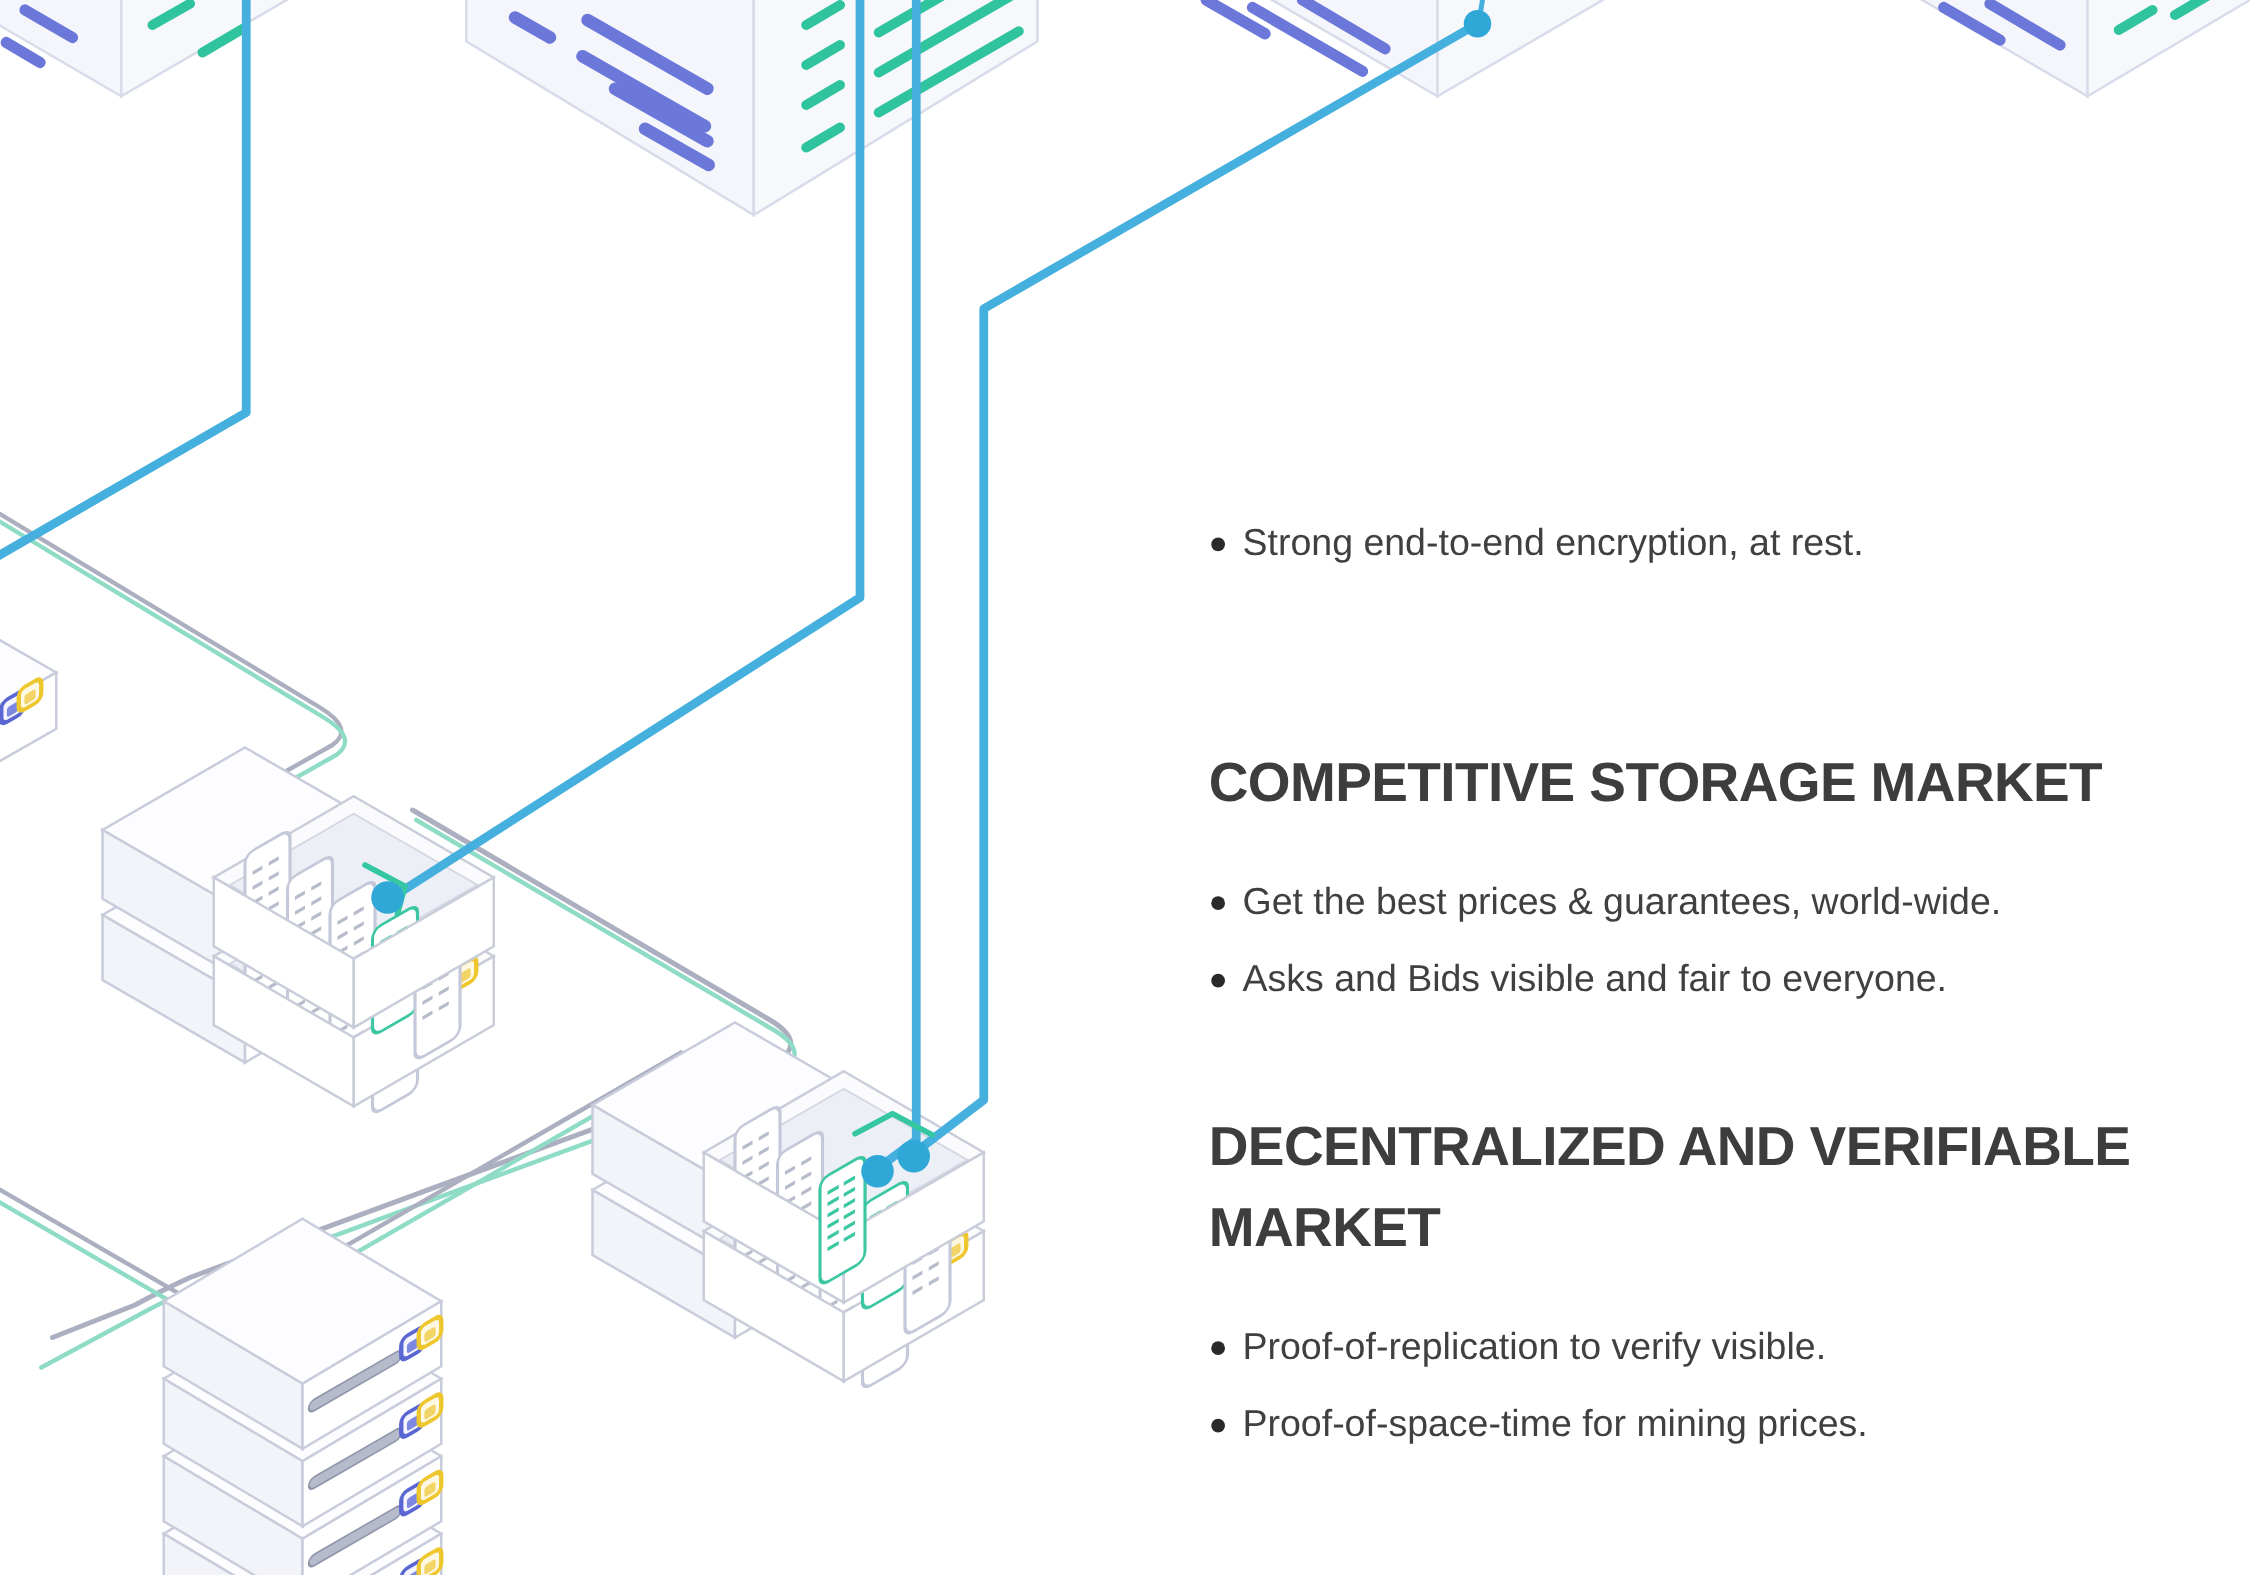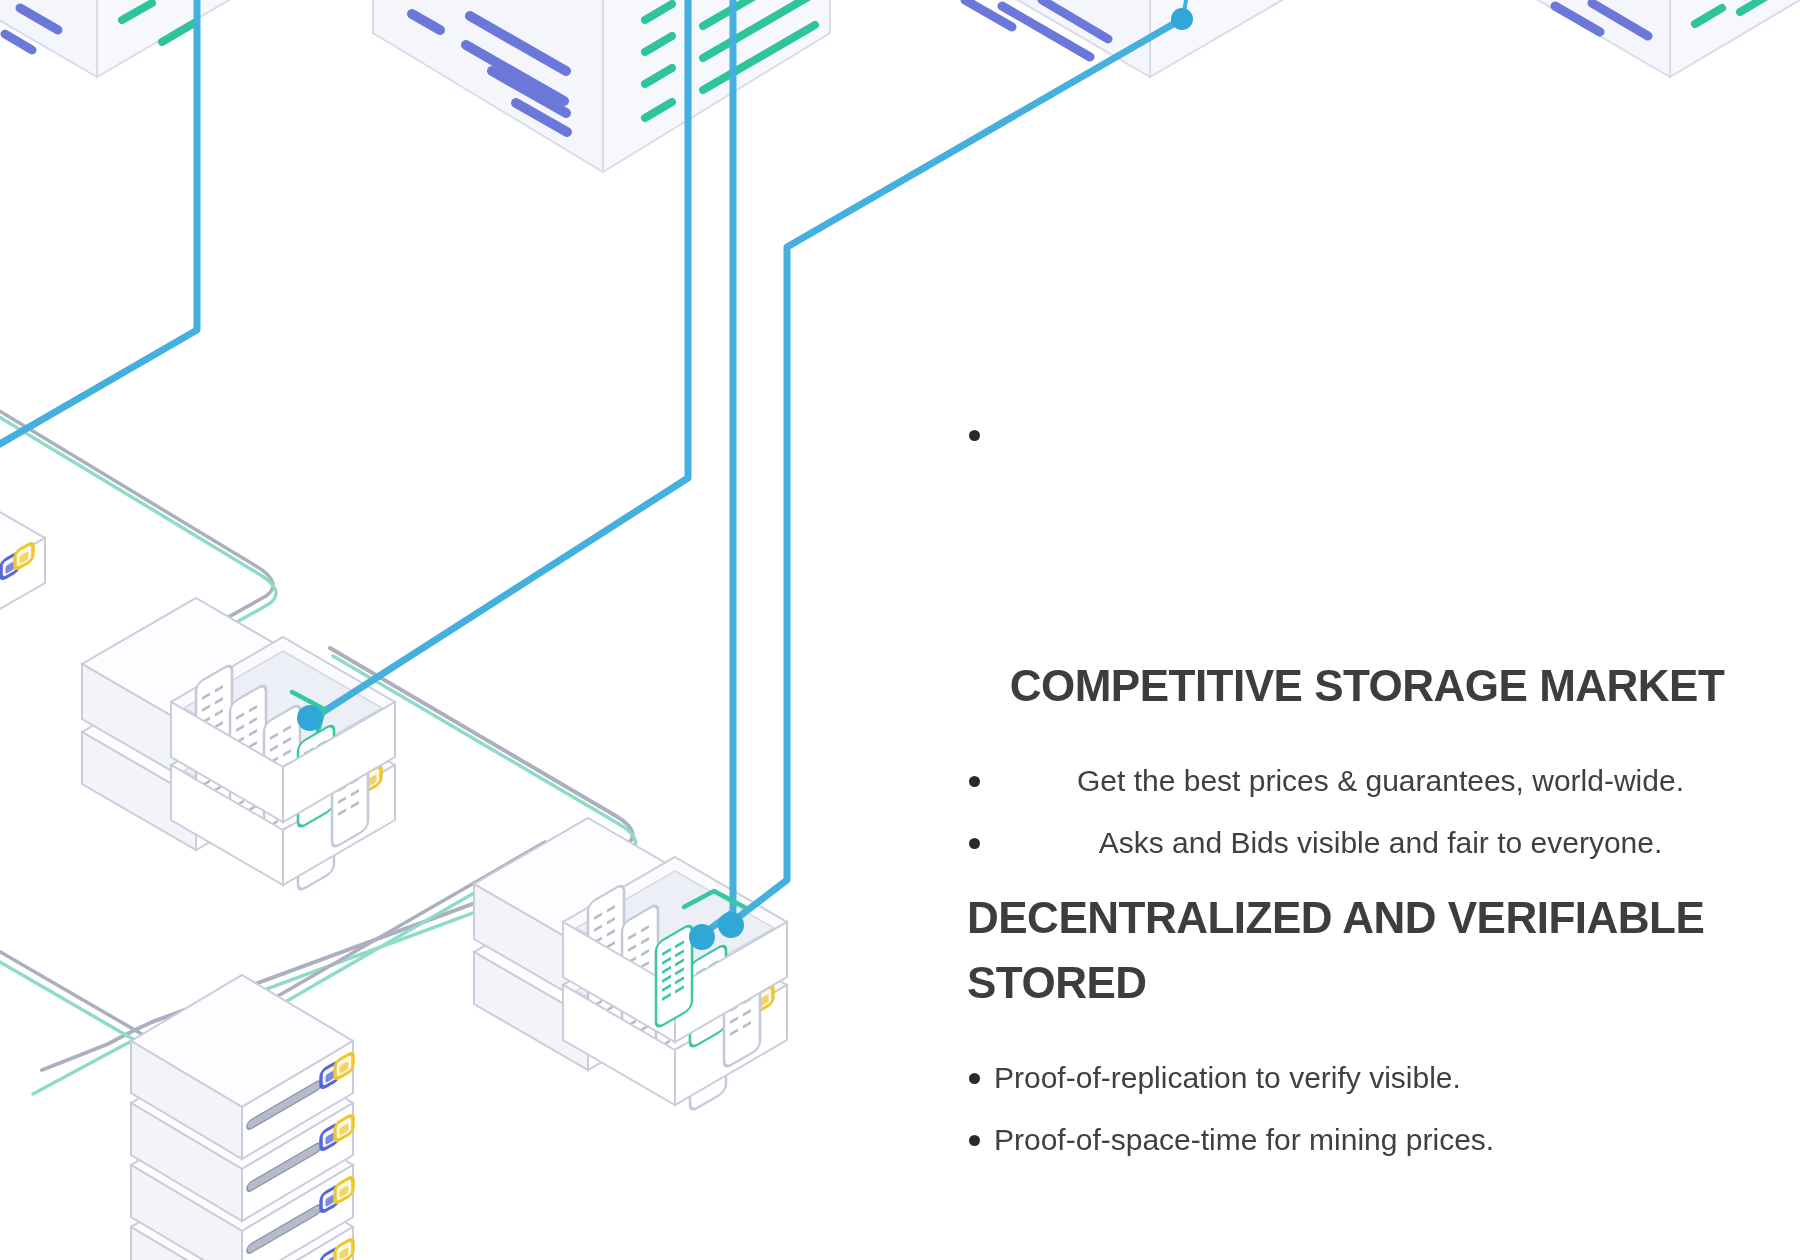--- a/index.html
+++ b/index.html
@@ -7,21 +7,21 @@
         font-family:"Liberation Sans",sans-serif;}
   .illo{position:absolute;left:0;top:0;width:1800px;height:1260px;}
   .copy{position:absolute;left:967px;top:0;width:800px;}
   .sec{position:absolute;left:0;width:800px;}
   .sec h2{margin:0;font-size:44px;line-height:65px;font-weight:bold;color:#3d3d3d;
           letter-spacing:-0.5px;}
   .sec ul{list-style:none;margin:32px 0 0 0;padding:0;}
   .sec li{position:relative;padding-left:27px;font-size:30px;line-height:62px;color:#404040;}
   .sec li .dot{position:absolute;left:2px;top:26px;width:11px;height:11px;border-radius:50%;
           background:#2a2a2a;}
-  #sec-0{top:372px;} #sec-1{top:653px;text-align:center;} #sec-2{top:885px;}
+  #sec-0{top:372px;} #sec-1{top:594px;} #sec-2{top:885px;}
 </style>
 </head>
 <body>
 
 <div class="page">
 
   <svg class="illo" viewBox="0 0 1800 1260" aria-hidden="true">
     <defs>
       <g id="icon-p">
         <g transform="skewY(-30)">
@@ -229,34 +229,34 @@
       <circle cx="702" cy="937" r="13"></circle>
       <circle cx="731" cy="925" r="13"></circle>
       <circle cx="1182" cy="19" r="11"></circle>
     </g>
   </svg>
 
   <div class="copy">
 
     <section class="sec" id="sec-0">
       <ul>
-        <li><span class="dot"></span></li>
+        <li><span class="dot"></span><span>Strong end-to-end encryption, at rest.</span></li>
       </ul>
     </section>
 
     <section class="sec" id="sec-1">
       <h2>COMPETITIVE STORAGE MARKET</h2>
       <ul>
         <li><span class="dot"></span><span>Get the best prices &amp; guarantees, world-wide.</span></li>
         <li><span class="dot"></span><span>Asks and Bids visible and fair to everyone.</span></li>
       </ul>
     </section>
 
     <section class="sec" id="sec-2">
-      <h2>DECENTRALIZED AND VERIFIABLE STORED</h2>
+      <h2>DECENTRALIZED AND VERIFIABLE MARKET</h2>
       <ul>
         <li><span class="dot"></span><span>Proof-of-replication to verify visible.</span></li>
         <li><span class="dot"></span><span>Proof-of-space-time for mining prices.</span></li>
       </ul>
     </section>
 
   </div>
 </div>
 
 </body></html>

